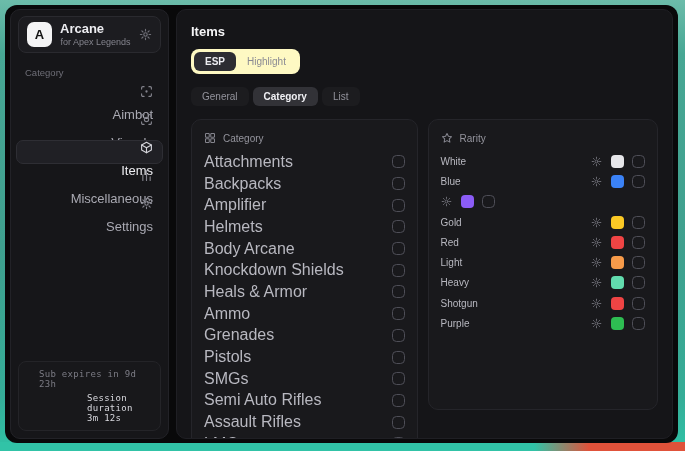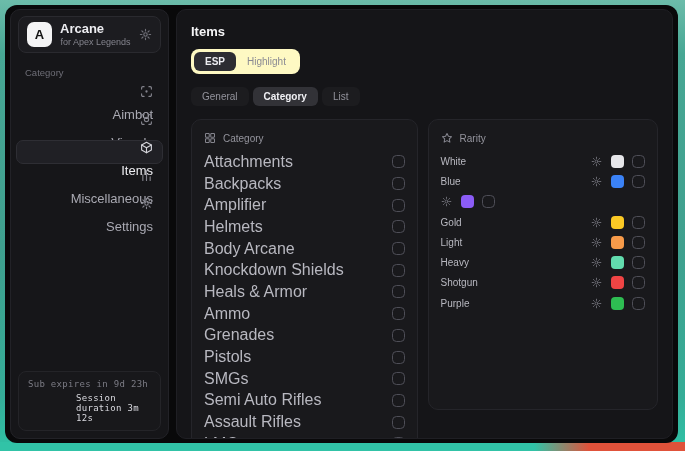--- a/index.html
+++ b/index.html
@@ -30,21 +30,21 @@
   .section-label { color:#6e6e77; font-size:9.5px; margin:14px 14px 6px 14px; }
 
   .nav { display:flex; flex-direction:column; gap:4px; padding:0 5px; }
   .nav-item { display:flex; align-items:flex-end; gap:9px; height:24px; padding:0 9px;
     border-radius:7px; border:1px solid transparent; color:#a9a9b2; font-size:13px; cursor:pointer;flex-direction:column; }
   .nav-item .nv-icon { display:flex; color:#84848d; }
   .nav-item.active { background:#202025; border-color:#2e2e34; color:#ededf1; }
   .nav-item.active .nv-icon { color:#d4d4da; }
 
   .sub-box { position:absolute; left:7px; right:7px; bottom:7px; background:#18181b;
-    border:1px solid #242428; border-radius:8px; padding:7px 9px;
+    border:1px solid #242428; border-radius:8px; padding:7px 20px;
     font-family:"DejaVu Sans Mono", monospace; }
   .sub-line1 { color:#7c7c85; font-size:9px; letter-spacing:.3px; }
   .sub-line2 { color:#d9d9df; font-size:9px; margin-top:4px; letter-spacing:.3px;margin-left:48px; }
 
   
   .main { position:absolute; left:171px; top:4px; width:497px; height:430px;
     background:#151518; border:1px solid #1f1f24; border-radius:10px;
     padding:14px 14px 0 14px; overflow:hidden; }
   .page-title { color:#f4f4f6; font-size:13px; font-weight:bold; }
 
@@ -284,20 +284,31 @@
               <span class="row-gear">
                 <svg width="11" height="11" viewBox="0 0 16 16" fill="none" stroke="currentColor" stroke-width="1.4" stroke-linecap="round" stroke-linejoin="round">
                   <circle cx="8" cy="8" r="2.1"></circle>
                   <path d="M8 1.7v1.9M8 12.4v1.9M1.7 8h1.9M12.4 8h1.9M3.5 3.5l1.4 1.4M11.1 11.1l1.4 1.4M12.5 3.5l-1.4 1.4M4.9 11.1l-1.4 1.4"></path>
                 </svg>
               </span>
               <span class="swatch" style="background:#fbc925"></span>
               <span class="checkbox"></span>
             </div>
             <div class="r-row">
+              <span class="row-label">Red</span>
+              <span class="row-gear">
+                <svg width="11" height="11" viewBox="0 0 16 16" fill="none" stroke="currentColor" stroke-width="1.4" stroke-linecap="round" stroke-linejoin="round">
+                  <circle cx="8" cy="8" r="2.1"></circle>
+                  <path d="M8 1.7v1.9M8 12.4v1.9M1.7 8h1.9M12.4 8h1.9M3.5 3.5l1.4 1.4M11.1 11.1l1.4 1.4M12.5 3.5l-1.4 1.4M4.9 11.1l-1.4 1.4"></path>
+                </svg>
+              </span>
+              <span class="swatch" style="background:#ef4444"></span>
+              <span class="checkbox"></span>
+            </div>
+            <div class="r-row">
               <span class="row-label">Light</span>
               <span class="row-gear">
                 <svg width="11" height="11" viewBox="0 0 16 16" fill="none" stroke="currentColor" stroke-width="1.4" stroke-linecap="round" stroke-linejoin="round">
                   <circle cx="8" cy="8" r="2.1"></circle>
                   <path d="M8 1.7v1.9M8 12.4v1.9M1.7 8h1.9M12.4 8h1.9M3.5 3.5l1.4 1.4M11.1 11.1l1.4 1.4M12.5 3.5l-1.4 1.4M4.9 11.1l-1.4 1.4"></path>
                 </svg>
               </span>
               <span class="swatch" style="background:#f79b4a"></span>
               <span class="checkbox"></span>
             </div>

